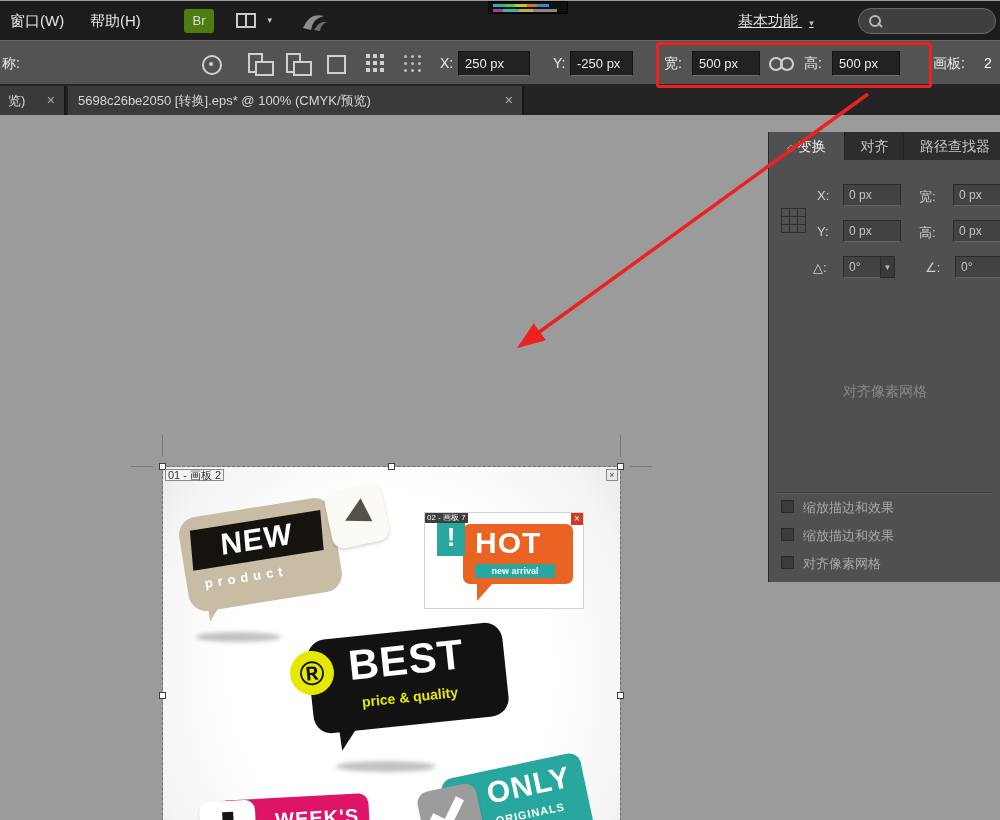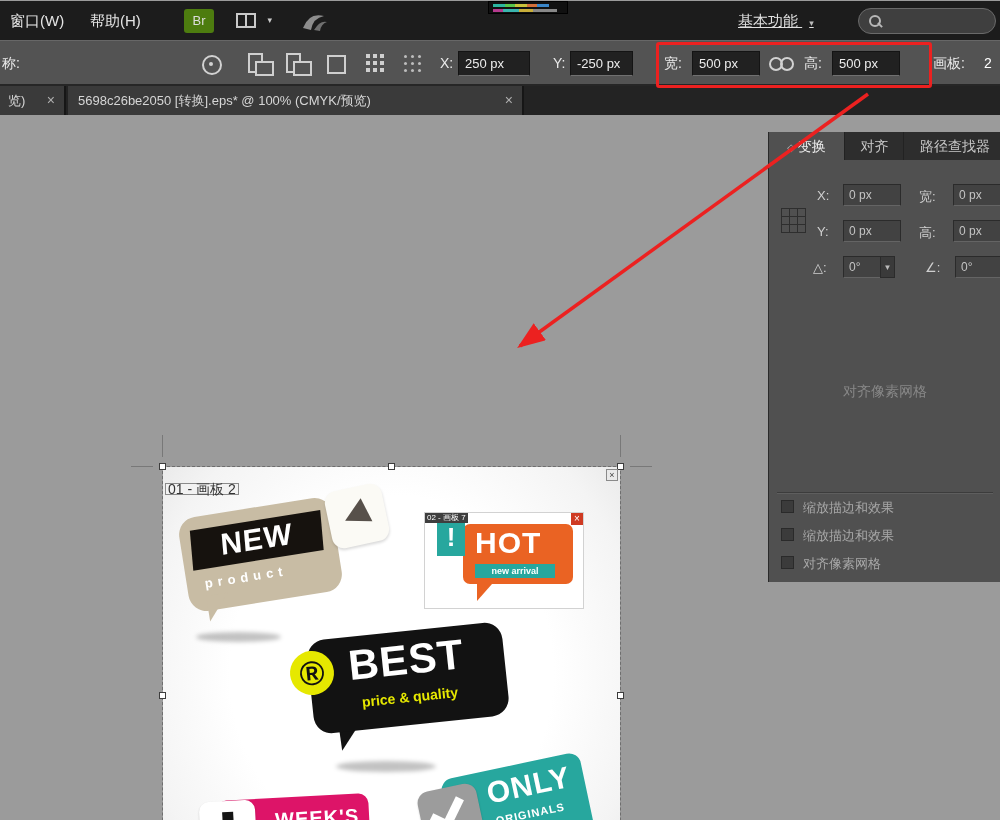--- a/index.html
+++ b/index.html
@@ -63,21 +63,21 @@
 
   
   #canvas { position:absolute; left:0; top:115px; width:1000px; height:705px; background:#9b9b9b; }
   #artboard { position:absolute; left:163px; top:352px; width:457px; height:458px;
     background:radial-gradient(ellipse at 50% 45%, #ffffff 50%, #f4f4f4 78%, #e4e4e4 100%);
     outline:1px dashed #6e6e6e; }
   .hd { position:absolute; width:7px; height:7px; background:#fff; border:1px solid #3c3c3c; z-index:6; }
   .hd-tl{left:-4px;top:-4px} .hd-tm{left:calc(50% - 4px);top:-4px} .hd-tr{right:-4px;top:-4px}
   .hd-ml{left:-4px;top:calc(50% - 4px)} .hd-mr{right:-4px;top:calc(50% - 4px)}
   .cm { position:absolute; background:#787878; }
-  #ab-chip { position:absolute; left:2px; top:16px; background:#f2f2f2; border:1px solid #8a8a8a; color:#333; font-size:14px; line-height:10px; padding:0 2px; z-index:7; }
+  #ab-chip { position:absolute; left:2px; top:2px; background:#f2f2f2; border:1px solid #8a8a8a; color:#333; font-size:11px; line-height:10px; padding:0 2px; z-index:7; }
   #ab-del { position:absolute; right:2px; top:2px; width:12px; height:12px; background:#e9e9e9; border:1px solid #8a8a8a; color:#444; font-size:9px; line-height:10px; text-align:center; z-index:7; cursor:pointer; }
 
   
   .stk { position:absolute; }
   .stk-shadow { position:absolute; background:rgba(0,0,0,.24); border-radius:50%; filter:blur(2px); }
 
   #stk-new { left:15px; top:15px; width:222px; height:172px; }
   .new-square { position:absolute; left:150px; top:5px; width:58px; height:58px; background:#fbfaf5; border-radius:12px; transform:rotate(-12deg); box-shadow:0 2px 3px rgba(0,0,0,.15); }
   .arrow-left-icon { position:absolute; left:16px; top:15px; width:0; height:0; border-right:24px solid #57504a; border-top:13px solid transparent; border-bottom:13px solid transparent; transform:rotate(-15deg); }
   .new-bubble { position:absolute; left:5px; top:25px; width:155px; height:95px; background:#c8bca4; border-radius:18px; transform:rotate(-9deg); }

